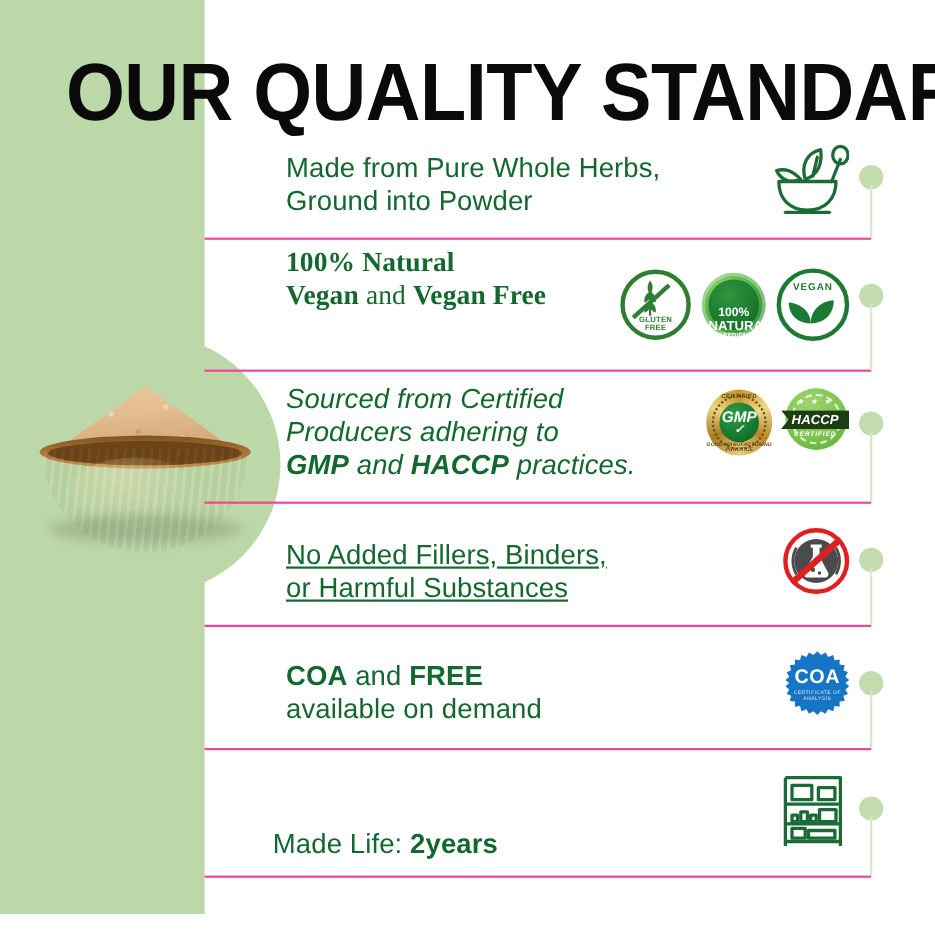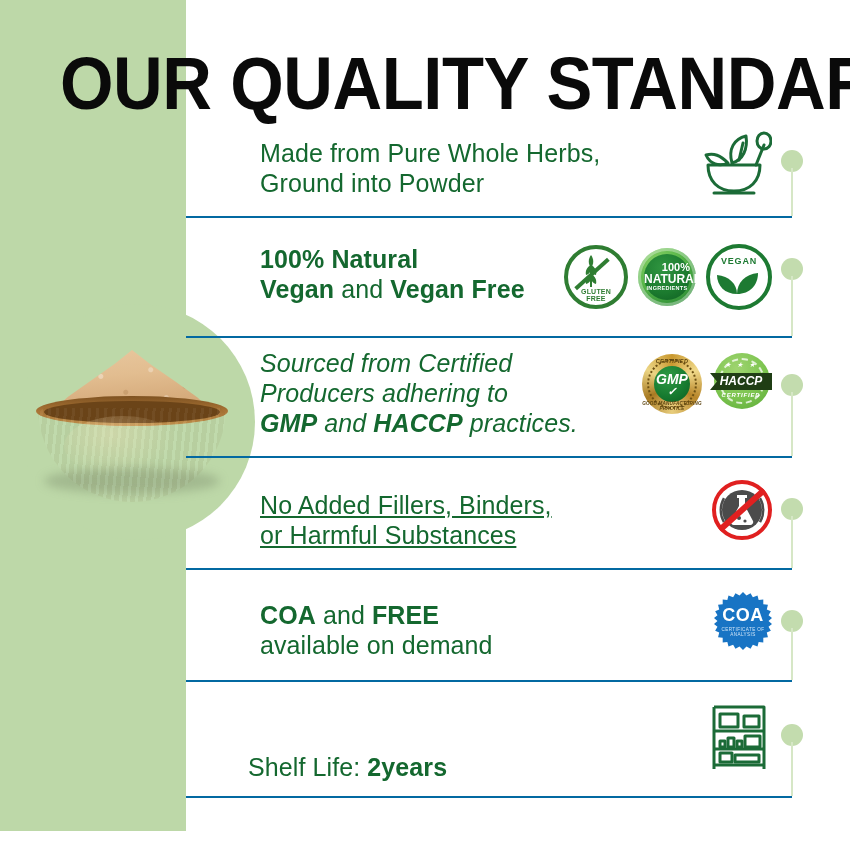--- a/index.html
+++ b/index.html
@@ -167,21 +167,21 @@
     position: absolute;
     left: 186px;
     top: 120px;
     width: 620px;
     height: 690px;
   }
   .row {
     position: absolute;
     left: 0;
     width: 606px;
-    border-bottom: 2px solid #0369a1;
+    border-bottom: 2px solid #ec4899;
   }
   .row-text {
     position: absolute;
     left: 74px;
     color: #14682f;
     font-family: "Liberation Sans Narrow", "Liberation Sans", sans-serif;
     font-size: 25px;
     line-height: 30px;
     letter-spacing: 0.1px;
     white-space: nowrap;
@@ -250,21 +250,21 @@
   .nat-inner {
     position: absolute;
     left: 6px; top: 6px;
     width: 46px; height: 46px;
     border-radius: 50%;
     background: radial-gradient(circle at 40% 30%, #2f9540 0%, #1b7a2e 60%, #0f5c22 100%);
     color: #ffffff;
     text-align: center;
     font-family: "Liberation Sans Narrow", "Liberation Sans", sans-serif;
   }
-  .nat-100 { font-size: 11px; font-weight: 700; line-height: 12px; margin-top: 7px; text-align: right; }
+  .nat-100 { font-size: 11px; font-weight: 700; line-height: 12px; margin-top: 24px; }
   .nat-word { font-size: 12px; font-weight: 700; line-height: 12px; }
   .nat-sub { font-size: 5.5px; font-weight: 700; line-height: 7px; letter-spacing: 0.3px; }
 
   .vegan-badge {
     width: 58px; height: 58px;
     border-radius: 50%;
     border: 4px solid #1d7a32;
     background: #ffffff;
     position: relative;
   }
@@ -482,21 +482,21 @@
             <path d="M30 32 C22 24 16 22 8 24 C12 33 21 36 30 32 Z"></path>
             <path d="M41 29 L45 12"></path>
           </svg>
         </span>
       </div>
       <div class="dot" style="top:30px;"></div>
       <div class="connector" style="top:48px; height:48px;"></div>
     </div>
 
     <div class="row" style="top:96px; height:120px;">
-      <div class="row-text" style="top:28px;">
+      <div class="row-text" style="top:8px;font-family:Liberation Serif, serif;">
         <div><b>100% Natural</b></div>
         <div><b>Vegan</b><span> and </span><b>Vegan Free</b></div>
       </div>
       <div class="icon-area" style="left:368px; top:30px; width:218px; height:62px; gap:10px;">
 
         <span class="gf-badge">
           <svg width="48" height="48" viewBox="0 0 48 48" style="position:absolute;left:0;top:-2px;" fill="#2f7d32">
             <path d="M23 8 c3 4 3 9 0 13 c-3-4-3-9 0-13z"></path>
             <path d="M23 18 c4 2 6 6 5 10 c-4-1-6-5-5-10z"></path>
             <path d="M23 18 c-4 2 -6 6 -5 10 c4-1 6-5 5-10z"></path>
@@ -593,21 +593,21 @@
           <span class="coa-text">COA</span>
           <span class="coa-sub">CERTIFICATE OF ANALYSIS</span>
         </span>
       </div>
       <div class="dot" style="top:42px;"></div>
       <div class="connector" style="top:60px; height:52px;"></div>
     </div>
 
     <div class="row" style="top:560px; height:116px;">
       <div class="row-text" style="top:72px; left:62px;">
-        <div><span>Shelf Life: </span><b>2years</b></div>
+        <div><span>Made Life: </span><b>2years</b></div>
       </div>
       <div class="icon-area" style="left:500px; top:24px; width:86px; height:72px;">
         <span>
           <svg width="66" height="70" viewBox="0 0 66 70" fill="none" stroke="#1b6b37" stroke-width="3" stroke-linejoin="round">
             <path d="M8 4 H58 V66"></path>
             <path d="M8 4 V66"></path>
             <path d="M8 28 H58"></path>
             <path d="M8 46 H58"></path>
             <path d="M8 62 H58"></path>
             <rect x="14" y="11" width="18" height="13"></rect>

